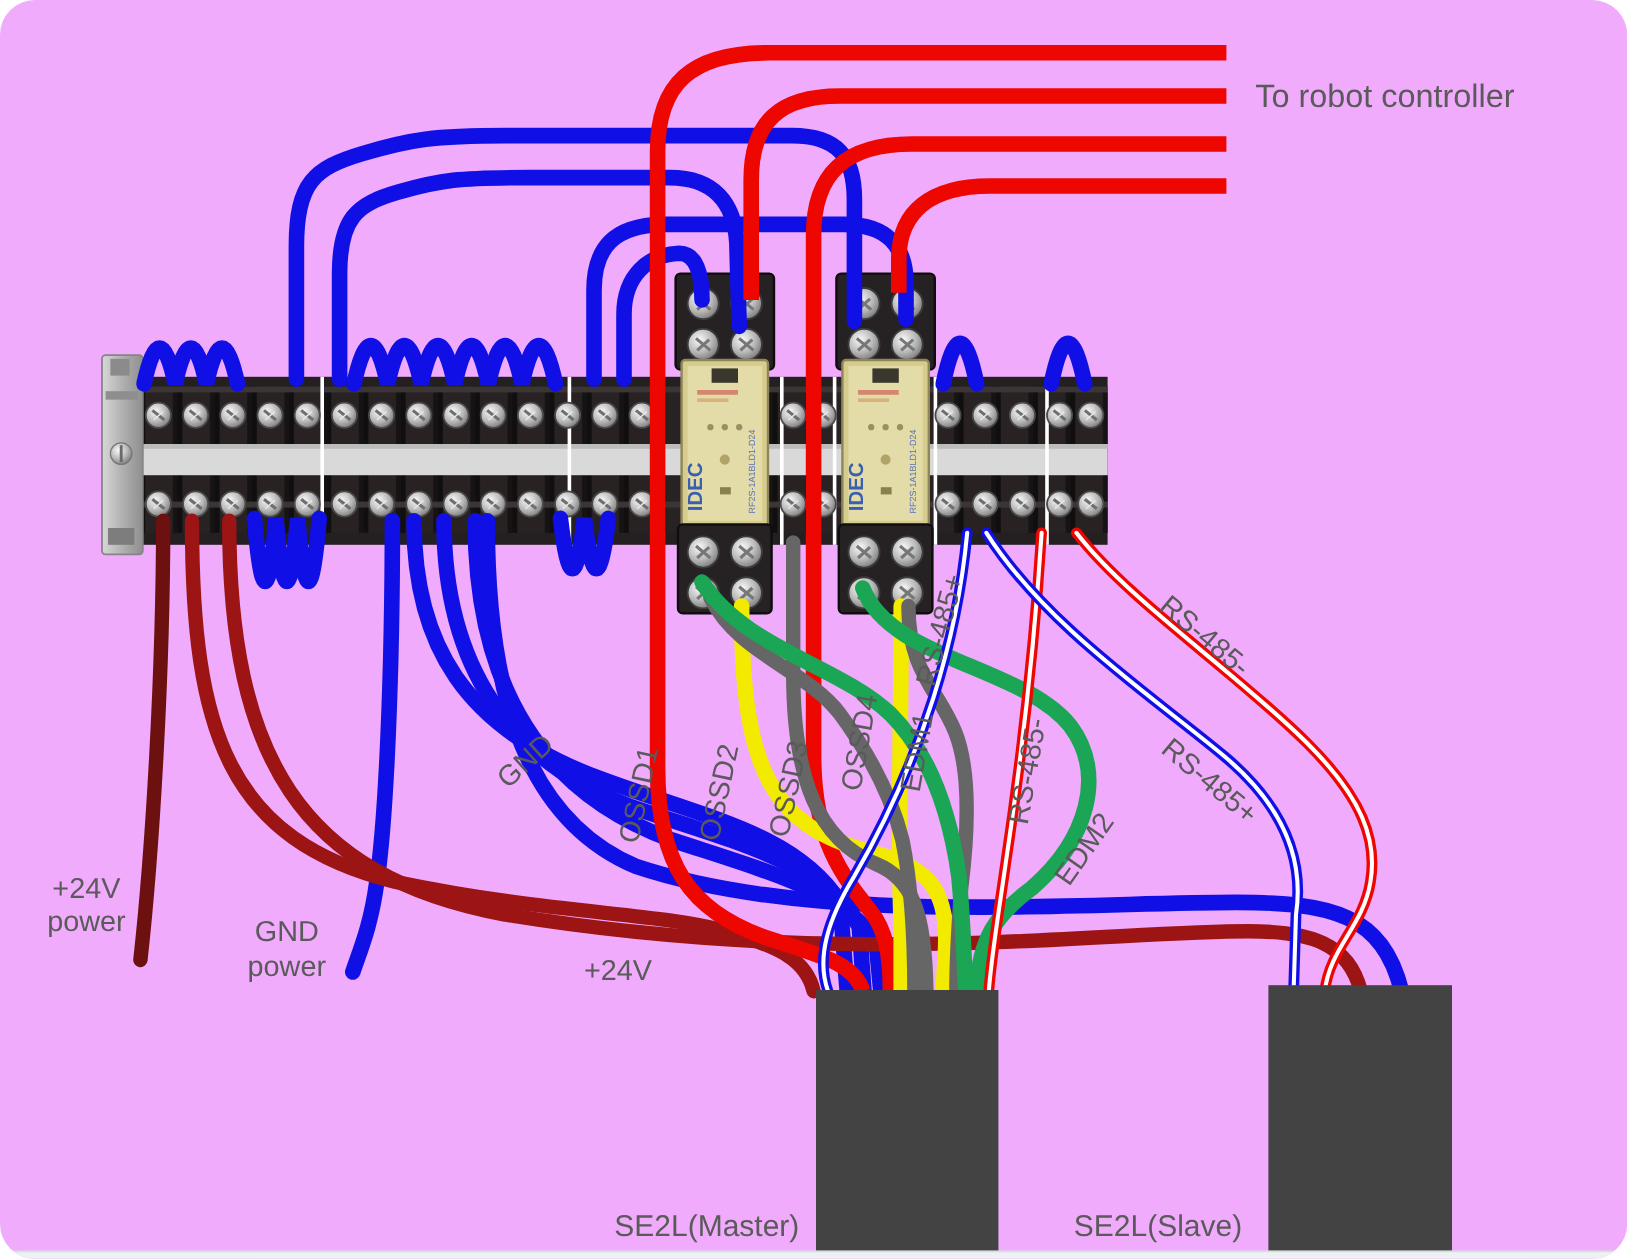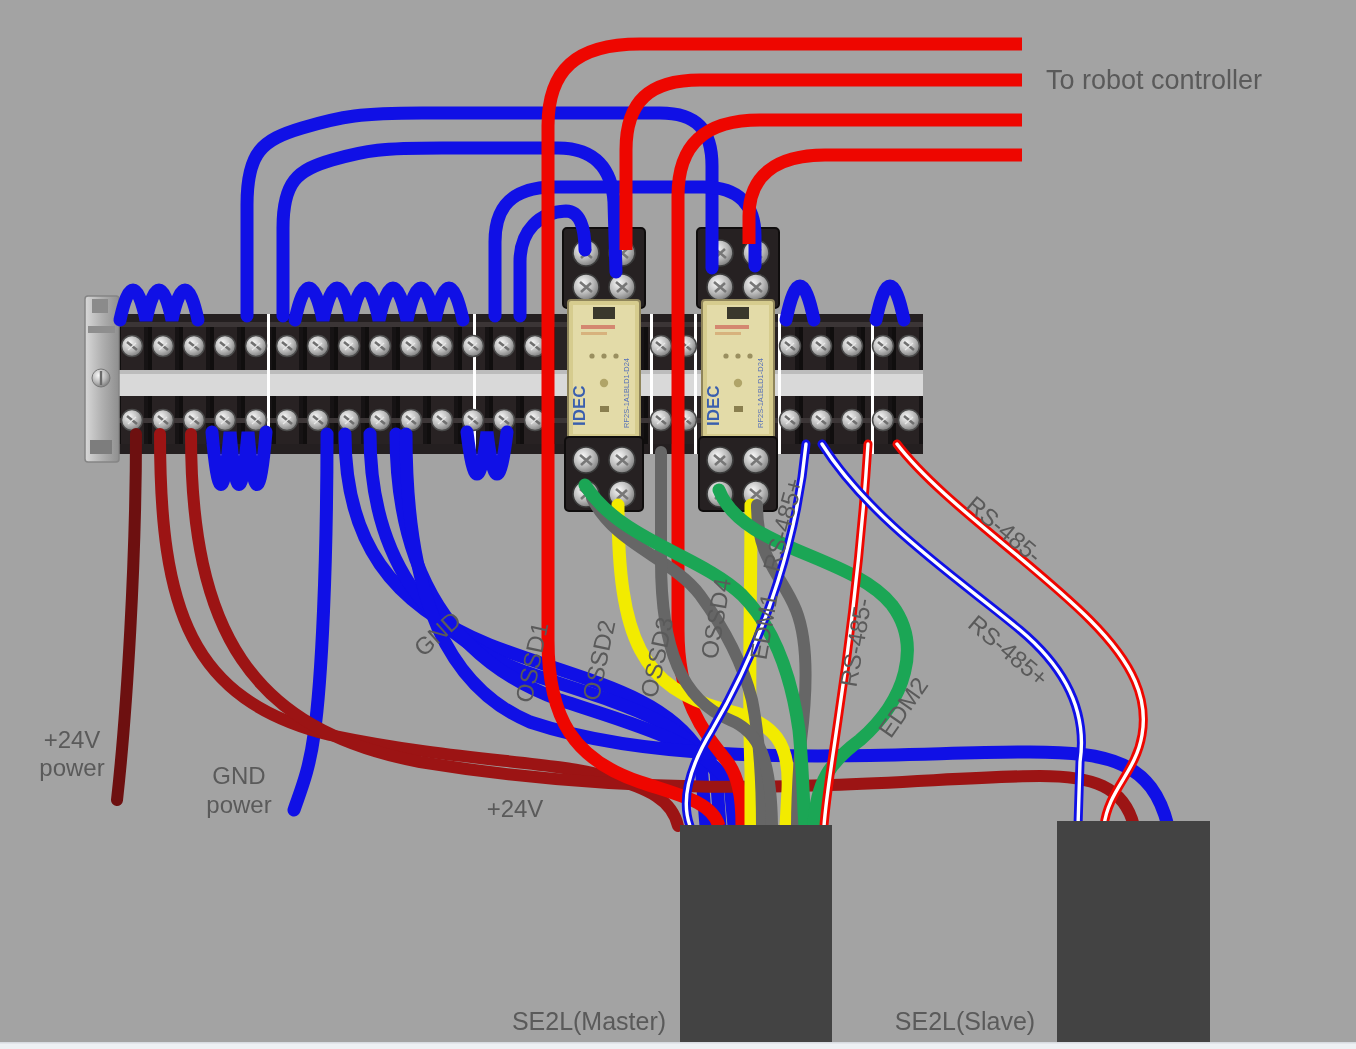--- a/index.html
+++ b/index.html
@@ -1,17 +1,17 @@
 <!DOCTYPE html>
 <html style="--wire-red: #ee0600; --wire-blue: #1010e6; --wire-darkred: #9c1414; --wire-darkest-red: #6d1010; --wire-green: #1ba655; --wire-yellow: #f2eb00; --wire-gray: #666666; --box-fill: #434343; --label-color: #5a5a5a; --strip-dark: #241f20; --relay-body: #d6cc8e; --relay-brand-blue: #3a5fae;"><head>
 <meta charset="utf-8">
 <style>
   html,body{margin:0;padding:0;background:#ffffff;}
-  .stage{position:relative;width:1356px;height:1049px;background:#a3a3a3;overflow:hidden;
-         font-family:"Liberation Sans", sans-serif;}
+  .stage{position:relative;width:1356px;height:1049px;background:#f0abfc;overflow:hidden;
+         font-family:"Liberation Sans", sans-serif;border-radius:29px;}
   svg text{font-family:"Liberation Sans", sans-serif;fill:var(--label-color,#5a5a5a);}
   .lbl{font-size:24px;}
   .lbl-big{font-size:27px;}
   .lbl-dev{font-size:25px;}
   .brand{font-size:17px;font-weight:bold;fill:var(--relay-brand-blue,#3a5fae);}
   .model{font-size:7.5px;fill:#5872b8;}
   .bottombar{fill:#eef1f4;}
 </style>
 </head>
 <body>

